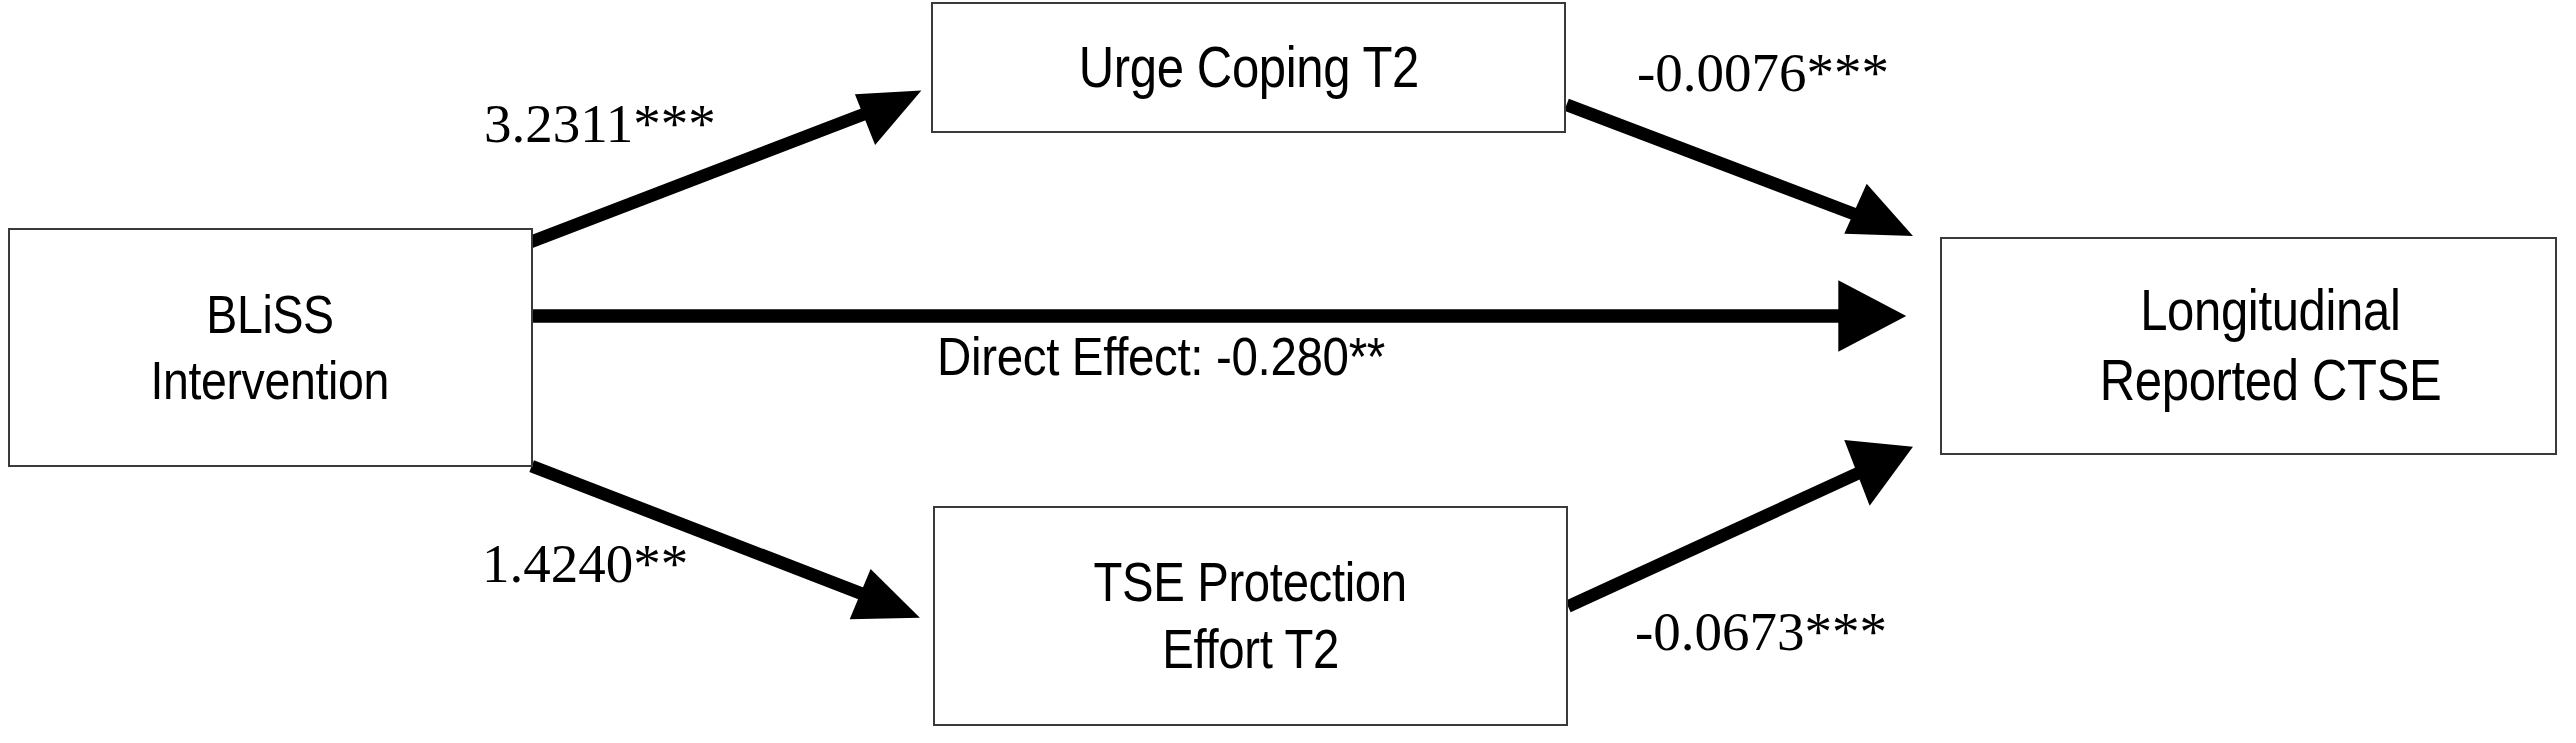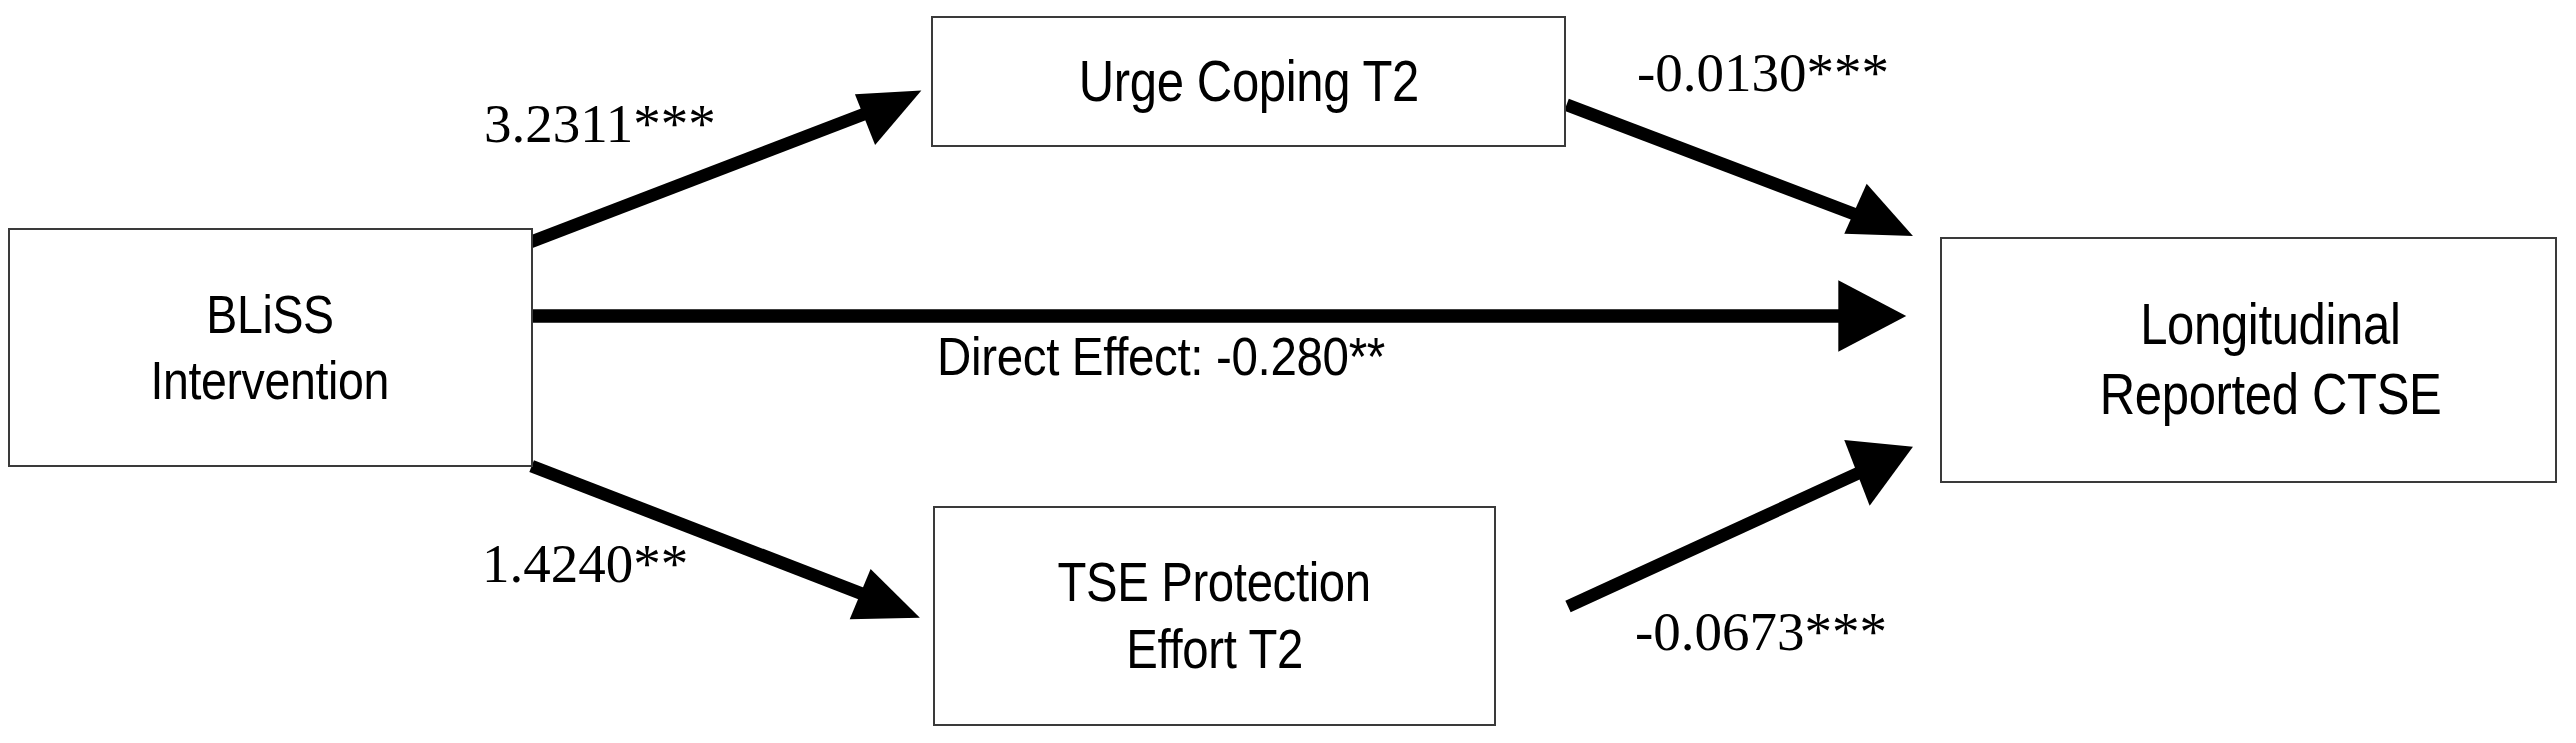--- a/index.html
+++ b/index.html
@@ -43,23 +43,23 @@
     color: #000000;
     line-height: 1.22;
     letter-spacing: -0.4px;
     transform: scaleX(0.86);
     white-space: nowrap;
   }
   .node-line { display: block; }
 
   
   #node-bliss      { left: 7.5px;   top: 228px; width: 525px; height: 239px; text-align: right; }
-  #node-urge       { left: 931px; top: 16px;  width: 635px; height: 131px; }
-  #node-tse        { left: 933px; top: 506px; width: 563px; height: 220px; }
-  #node-ctse       { left: 1940px; top: 237px; width: 617px; height: 246px; padding-left: 44px; }
+  #node-urge       { left: 931px; top: 2px;  width: 635px; height: 131px; }
+  #node-tse        { left: 933px; top: 506px; width: 635px; height: 220px; }
+  #node-ctse       { left: 1940px; top: 237px; width: 617px; height: 218px; padding-left: 44px; }
 
   #node-bliss .node-label { font-size: 54px; }
   #node-urge  .node-label { font-size: 57px; }
   #node-tse   .node-label { font-size: 55px; }
   #node-ctse  .node-label { font-size: 57px; }
 
   
   .edge-label {
     position: absolute;
     font-family: "Liberation Serif", serif;
@@ -135,21 +135,21 @@
     <span class="node-label node-line">Effort T2</span>
   </div>
 
   <div class="node-box" id="node-ctse">
     <span class="node-label node-line">Longitudinal</span>
     <span class="node-label node-line">Reported CTSE</span>
   </div>
 
   <span class="edge-label" id="label-a1">3.2311***</span>
 
-  <span class="edge-label" id="label-b1">-0.0130***</span>
+  <span class="edge-label" id="label-b1">-0.0076***</span>
 
   <span class="edge-label-sans" id="label-direct">Direct Effect: -0.280**</span>
 
   <span class="edge-label" id="label-a2">1.4240**</span>
 
   <span class="edge-label" id="label-b2">-0.0673***</span>
 
 </div>
 
 

